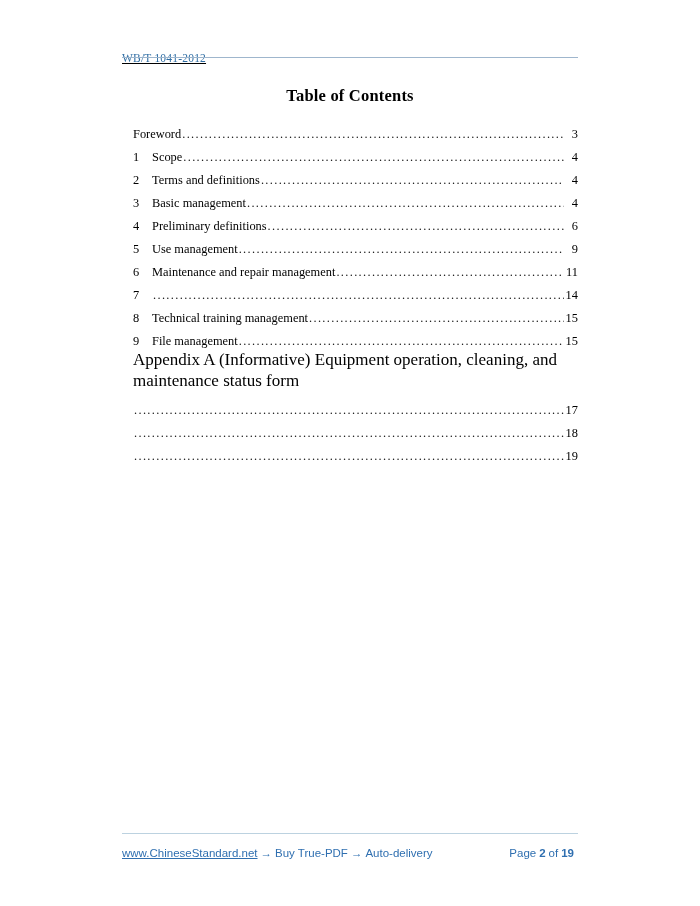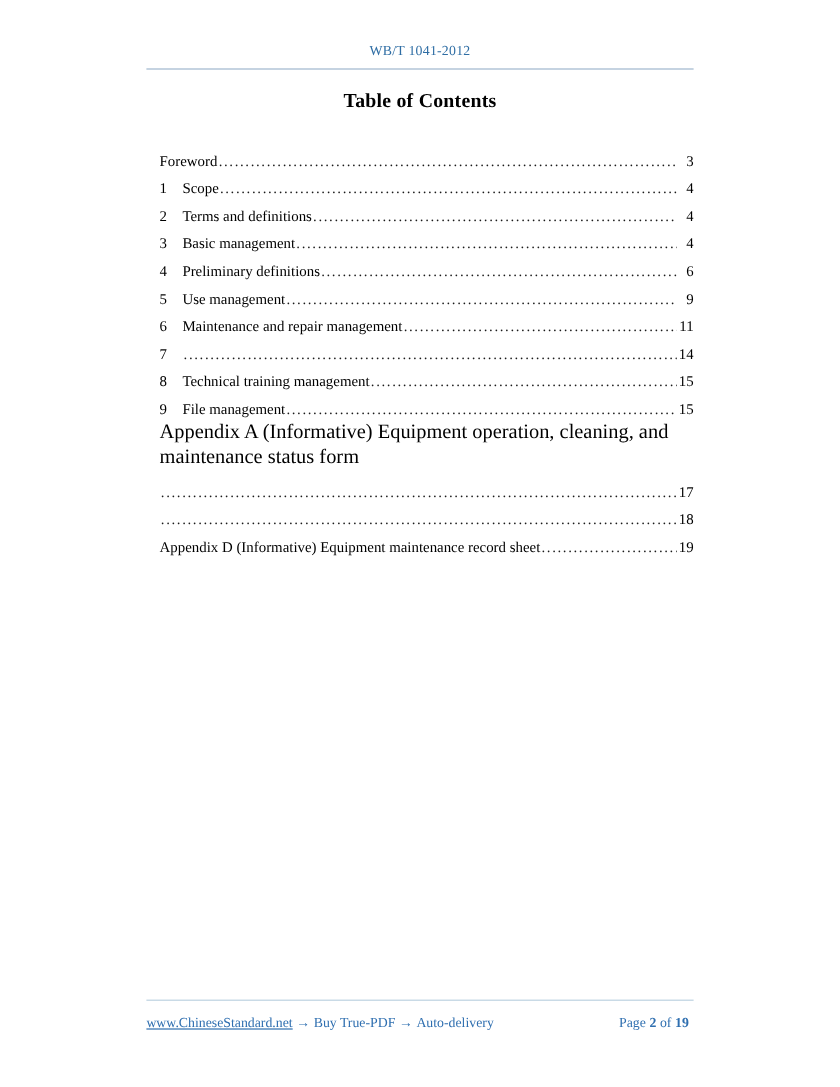--- a/index.html
+++ b/index.html
@@ -13,44 +13,44 @@
     position: relative;
     font-family: "Liberation Serif", "DejaVu Serif", serif;
     color: #000000;
     overflow: hidden;
   }
 
   
   .page-header {
     position: absolute;
     left: 122px;
-    top: 33px;
-    width: 456px;
-    text-align: center;
+    top: 48px;
+    width: 456px;
+    text-decoration: underline;
   }
   .page-header-text {
     font-family: "Liberation Serif", "DejaVu Serif", serif;
     font-size: 11.5px;
     color: #2e6da4;
     letter-spacing: 0.2px;
   }
   .header-rule {
     position: absolute;
     left: 122px;
     top: 57px;
     width: 456px;
     height: 1px;
     background: #9fb6cd;
   }
 
   
   .doc-title {
     position: absolute;
     left: 122px;
-    top: 74px;
+    top: 86px;
     width: 456px;
     text-align: center;
     font-size: 16.5px;
     font-weight: bold;
     font-family: "Liberation Serif", "DejaVu Serif", serif;
     letter-spacing: 0.2px;
   }
 
   
   .toc {
@@ -126,21 +126,21 @@
     width: 456px;
     height: 1px;
     background: #bcd2e0;
   }
   .footer {
     position: absolute;
     left: 122px;
     top: 843px;
     width: 456px;
     height: 20px;
-    font-family: Liberation Serif, serif;
+    font-family: Liberation Sans, sans-serif;
     font-size: 11.5px;
     color: #2f6fb0;
     display: flex;
     align-items: center;
   }
   .footer-promo {
     flex: 0 0 auto;
     white-space: nowrap;
   }
   .footer-url {
@@ -248,21 +248,20 @@
       <span class="toc-dots">............................................................................................................................................................................................................................</span>
       <span class="toc-page">17</span>
     </div>
     <div class="toc-entry">
       <span class="toc-num blank"></span>
       <span class="toc-dots">............................................................................................................................................................................................................................</span>
       <span class="toc-page">18</span>
     </div>
     <div class="toc-entry">
       <span class="toc-num blank"></span>
-      <span class="toc-label">Appendix D (Informative) Equipment maintenance record sheet </span>
       <span class="toc-dots">............................................................................................................................................................................................................................</span>
       <span class="toc-page">19</span>
     </div>
   </div>
 
 <div class="footer-rule"></div>
 <div class="footer">
   <span class="footer-promo">
     <a class="footer-url" href="#">www.ChineseStandard.net</a><span class="footer-arrow">→</span><span>Buy True-PDF</span><span class="footer-arrow">→</span><span>Auto-delivery</span>
   </span>

